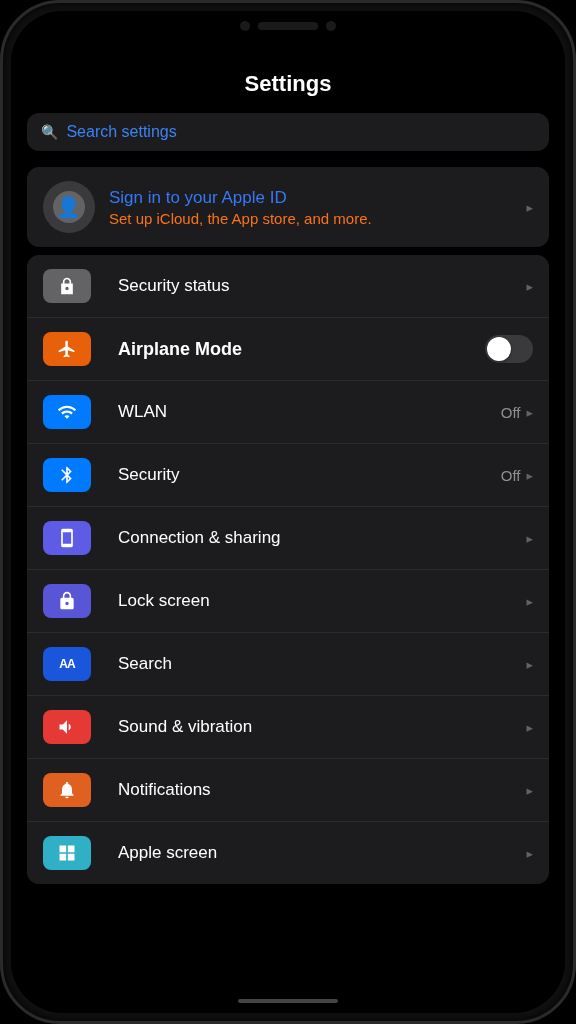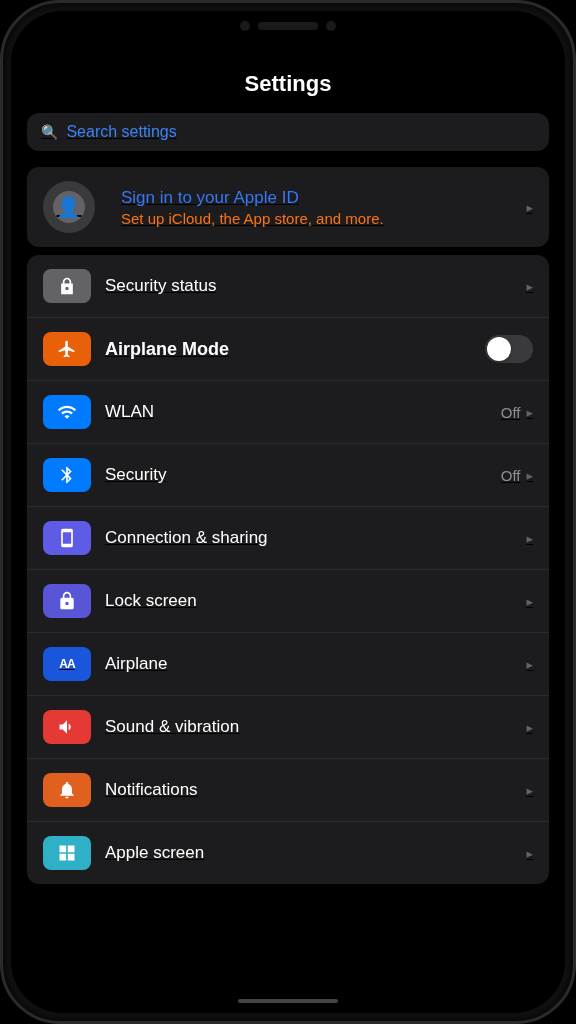--- a/index.html
+++ b/index.html
@@ -13,21 +13,20 @@
     }
     .phone-outer {
       width: 576px;
       height: 1024px;
       background: #111;
       border-radius: 60px;
       border: 3px solid #2a2a2a;
       position: relative;
       overflow: hidden;
       box-shadow: 0 0 0 2px #000, inset 0 0 10px #000;
-      text-decoration: underline;
     }
     .phone-inner {
       width: calc(100% - 16px);
       height: calc(100% - 16px);
       background: #000;
       border-radius: 52px;
       margin: 8px;
       overflow: hidden;
       position: relative;
     }
@@ -98,21 +97,21 @@
       background: #1c1c1e;
       border-radius: 12px;
       margin-bottom: 8px;
       overflow: hidden;
     }
     .settings-row {
       display: flex;
       align-items: center;
       padding: 14px 16px;
       border-bottom: 1px solid #2c2c2e;
-      gap: 14px;
+      gap: 27px;
       min-height: 58px;
     }
     .settings-row:last-child {
       border-bottom: none;
     }
     .row-icon {
       width: 48px;
       height: 34px;
       border-radius: 8px;
       display: flex;
@@ -186,21 +185,20 @@
       border-radius: 50%;
       background: #636366;
       display: flex;
       align-items: center;
       justify-content: center;
       color: #fff;
       font-size: 20px;
     }
     .apple-id-text {
       flex: 1;
-      margin-left: 12px;
     }
     .apple-id-title {
       color: #3478f6;
       font-size: 17px;
       font-weight: 500;
     }
     .apple-id-subtitle {
       color: #f97316;
       font-size: 15px;
       margin-top: 2px;
@@ -368,21 +366,21 @@
               </svg>
             </div>
             <span class="row-label">Lock screen</span>
             <div class="row-right">
               <span class="chevron">▸</span>
             </div>
           </div>
 
           <div class="settings-row">
             <div class="row-icon ic-blue3" style="font-size:12px; font-weight:700; color:white; letter-spacing:-1px;">AA</div>
-            <span class="row-label">Airplane</span>
+            <span class="row-label">Search</span>
             <div class="row-right">
               <span class="chevron">▸</span>
             </div>
           </div>
 
           <div class="settings-row">
             <div class="row-icon ic-red">
               <svg width="20" height="20" viewBox="0 0 24 24" fill="white">
                 <path d="M3 9v6h4l5 5V4L7 9H3zm13.5 3c0-1.77-1.02-3.29-2.5-4.03v8.05c1.48-.73 2.5-2.25 2.5-4.02z"></path>
               </svg>

